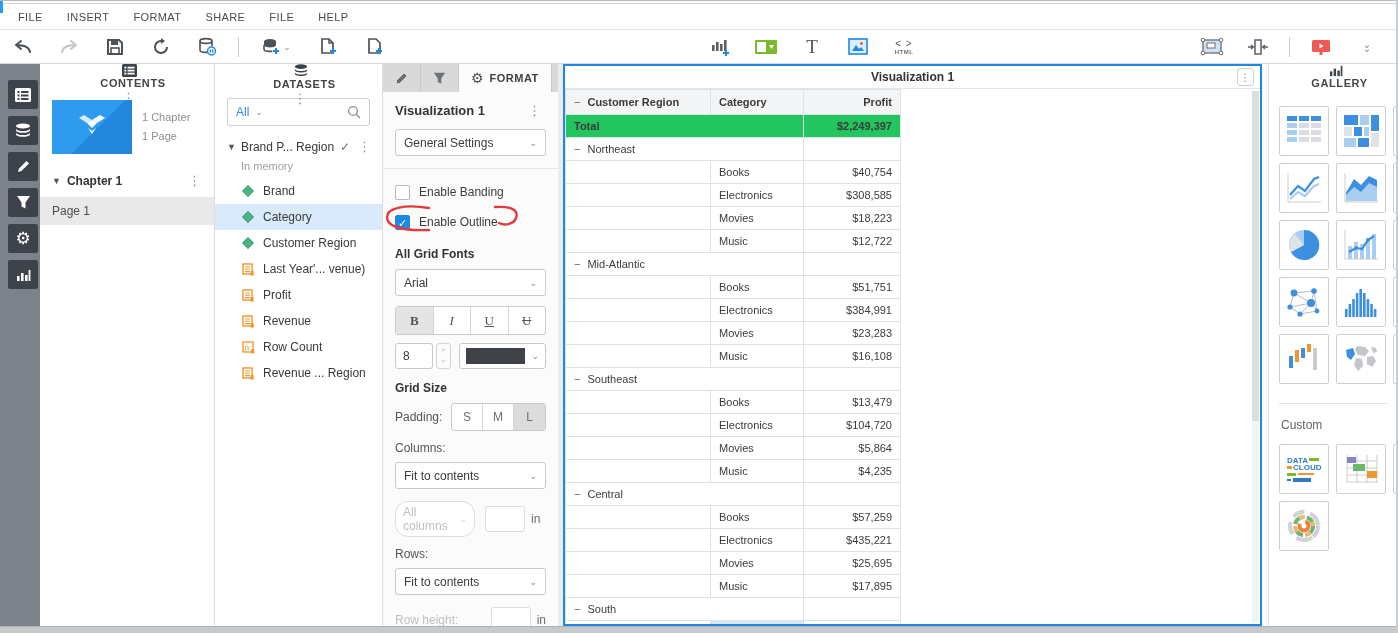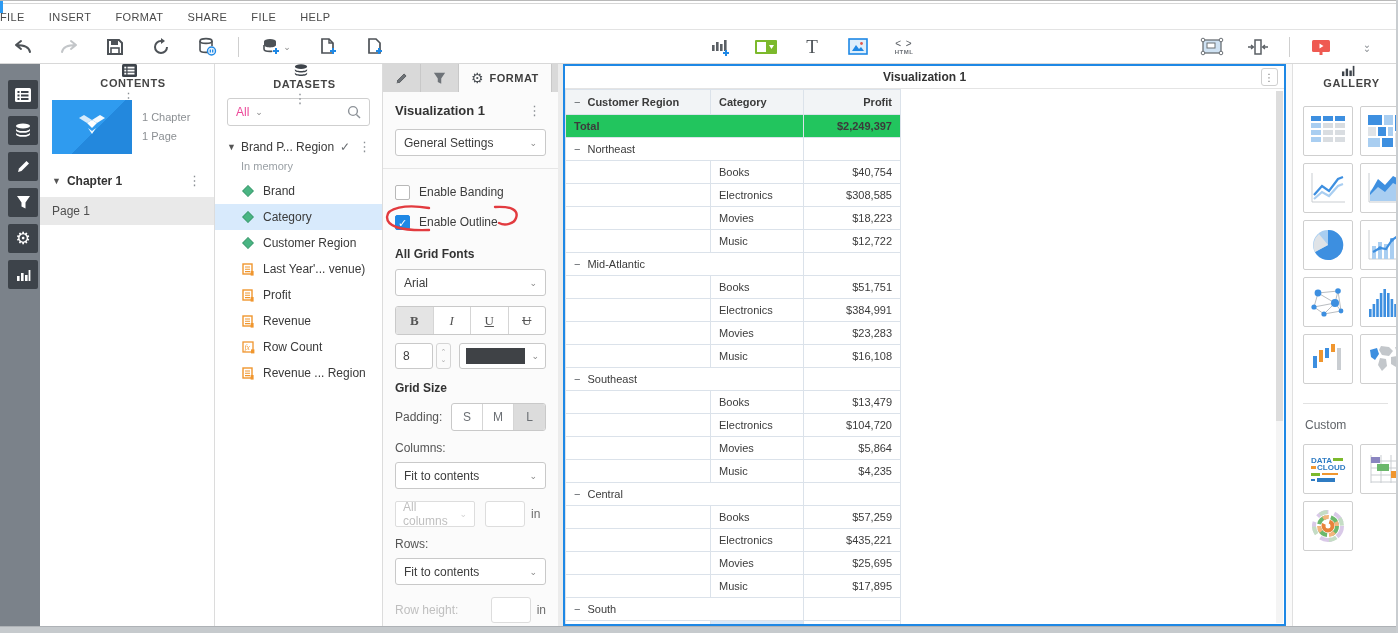--- a/index.html
+++ b/index.html
@@ -6,21 +6,21 @@
   html,body { width:1398px; height:633px; overflow:hidden; }
   body { font-family:"Liberation Sans", sans-serif; font-size:12px; color:#3c3c3c; background:#fff; position:relative; }
 
   
   .top-strip { height:4px; background:#fff; border-top:1px solid #b9b9b9; border-bottom:1px solid #d6d6d6; position:relative; }
   .top-strip .blue-mark { position:absolute; left:0; top:0; width:3px; height:12px; background:#2b9af3; }
   .bottom-strip { position:absolute; left:0; bottom:0; width:100%; height:7px; background:#c6cacd; border-top:1px solid #aeb2b6; }
   .right-edge { position:absolute; right:0; top:0; width:2px; height:100%; background:#c9cdd0; }
 
   
-  .menubar { height:26px; display:flex; align-items:center; gap:24px; background:#fff; border-bottom:1px solid #e3e3e3; }
+  .menubar { height:26px; display:flex; align-items:center; gap:24px; padding-left:18px; background:#fff; border-bottom:1px solid #e3e3e3; }
   .menu-item { font-size:11px; letter-spacing:.4px; color:#4a4a4a; cursor:default; }
 
   
   .toolbar { height:34px; background:#fff; border-bottom:1px solid #d8d8d8; display:flex; align-items:center; }
   .tb-btn { width:34px; height:28px; display:flex; align-items:center; justify-content:center; margin:0 6px; cursor:pointer; position:relative; }
   .tb-divider { width:1px; height:20px; background:#cfcfcf; margin:0 8px; }
   .tb-spacer-1 { width:300px; } .tb-spacer-2 { flex:1; } .tb-spacer-3 { width:8px; }
   .tb-chevron { font-size:9px; color:#8a8a8a; margin-left:2px; }
   .html-label { font-size:6px; color:#6a6f75; letter-spacing:.5px; font-weight:bold; }
   .tb-stack { display:flex; flex-direction:column; align-items:center; line-height:1; }
@@ -45,21 +45,21 @@
   .thumb { width:80px; height:54px; background:linear-gradient(135deg,#2f9bef 0 55%,#2388dd 55%); display:flex; align-items:center; justify-content:center; cursor:pointer; }
   .thumb-caption { margin-left:10px; color:#8b8f93; font-size:11px; line-height:1.7; }
   .chapter-row { display:flex; align-items:center; padding:8px 8px 8px 12px; }
   .chapter-caret { font-size:9px; color:#555; margin-right:6px; }
   .chapter-label { font-weight:bold; font-size:12px; color:#333; flex:1; }
   .page-row { height:28px; display:flex; align-items:center; padding-left:12px; background:#e9e9e9; color:#4e4e4e; cursor:pointer; }
 
   
   .datasets { width:168px; }
   .search-box { margin:2px 12px 10px 12px; height:28px; border:1px solid #cfcfcf; border-radius:3px; display:flex; align-items:center; padding:0 8px; }
-  .search-all { color:#ec4899; } .search-caret { font-size:9px; color:#888; margin-left:6px; flex:1; }
+  .search-all { color:#3b82f6; } .search-caret { font-size:9px; color:#888; margin-left:6px; flex:1; }
   .ds-name-row { display:flex; align-items:center; padding:2px 6px 2px 12px; }
   .ds-caret { font-size:9px; color:#555; margin-right:5px; }
   .ds-name { color:#3a3a3a; }
   .ds-check { color:#6b6f73; margin-left:6px; font-size:12px; flex:1; }
   .ds-status { color:#9aa0a5; padding:3px 12px 6px 26px; font-size:11px; }
   .field { height:26px; display:flex; align-items:center; padding-left:26px; cursor:pointer; color:#3a3a3a; }
   .field.selected { background:#d8eafc; }
   .f-icon { width:14px; height:14px; margin-right:8px; display:inline-flex; align-items:center; justify-content:center; flex:none; }
 
   
@@ -89,21 +89,21 @@
   .swatch { flex:1; height:16px; background:#3f4246; }
   .color-combo .dd-caret { font-size:9px; color:#888; margin-left:6px; }
   .pad-row { display:flex; align-items:center; margin-bottom:10px; }
   .pad-label { color:#555; flex:1; }
   .seg { display:flex; border:1px solid #c9c9c9; border-radius:3px; overflow:hidden; background:#fff; }
   .seg-btn { width:31px; height:26px; display:flex; align-items:center; justify-content:center; color:#6b6f74; border-right:1px solid #d5d5d5; cursor:pointer; }
   .seg-btn:last-child { border-right:none; }
   .seg-btn.active { background:#dcdcdc; }
   .fld-label { color:#555; margin-bottom:7px; }
   .disabled-row { display:flex; align-items:center; margin:2px 0 10px 0; }
-  .dd-disabled { width:80px; height:26px; border:1px solid #ddd; border-radius:2px; background:#fff; color:#bfbfbf; display:flex; align-items:center; padding:0 7px; }
+  .dd-disabled { width:80px; height:36px; border:1px solid #ddd; border-radius:13px; background:#fff; color:#bfbfbf; display:flex; align-items:center; padding:0 7px; }
   .dd-disabled .dd-caret { margin-left:auto; font-size:9px; color:#d2d2d2; }
   .mini-input { width:40px; height:26px; border:1px solid #ddd; border-radius:3px; background:#fff; margin-left:10px; }
   .unit { color:#6d6d6d; margin-left:6px; }
   .label-disabled { color:#bfbfbf; flex:1; }
   .annotation-svg { position:absolute; left:0; top:108px; pointer-events:none; }
 
   
   .viz-gap { width:5px; background:#ececec; }
   .viz-wrap { flex:1; background:#fff; border:2px solid #1e88e5; position:relative; overflow:hidden; }
   .viz-titlebar { height:23px; display:flex; align-items:center; position:relative; border-bottom:1px solid #e4e4e4; }
@@ -114,21 +114,21 @@
   .grid-table th { background:#f2f4f6; font-weight:bold; color:#3a3a3a; height:25px; }
   .grid-table .num, .grid-table th.num { text-align:right; }
   .grid-table tr.total td { background:#22c55e; font-weight:bold; }
   .grid-table td.hl { background:#d9e8f8; }
   .minus { color:#5a5f64; margin-right:7px; font-weight:normal; }
   .viz-scroll { position:absolute; top:25px; right:1px; width:7px; bottom:1px; background:#f4f4f4; }
   .viz-scroll .thumb { width:7px; height:62%; background:#dddddd; }
 
   
   .viz-gallery-gap { width:6px; background:#fafafa; }
-  .gallery { width:106px; background:#fff; border-left:1px solid #e0e0e0; overflow:hidden; }
+  .gallery { width:130px; background:#fff; border-left:1px solid #e0e0e0; overflow:hidden; }
   .gal-section-label { color:#5f6368; padding:14px 0 2px 12px; }
   .tile-rows { padding:10px 0 0 10px; width:130px; overflow:hidden; }
   .tile-row { display:flex; width:180px; margin-bottom:7px; }
   .tile { width:50px; height:50px; border:1px solid #cfcfcf; border-radius:2px; background:#fff; display:flex; align-items:center; justify-content:center; margin-right:7px; cursor:pointer; flex:none; }
   .gal-sep { border-top:1px solid #e2e2e2; margin:12px 10px 0 10px; }
 
   .icon { display:inline-flex; align-items:center; justify-content:center; }
   svg { display:block; }
 </style>
 </head>

